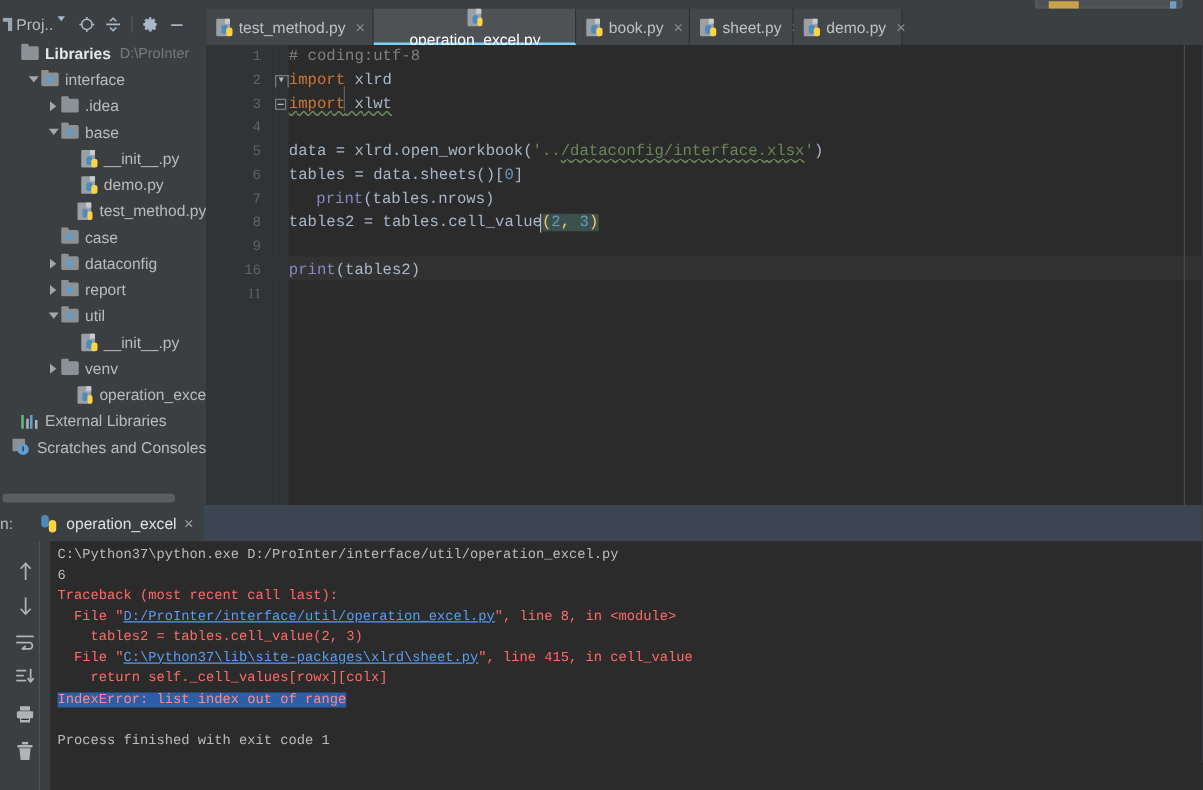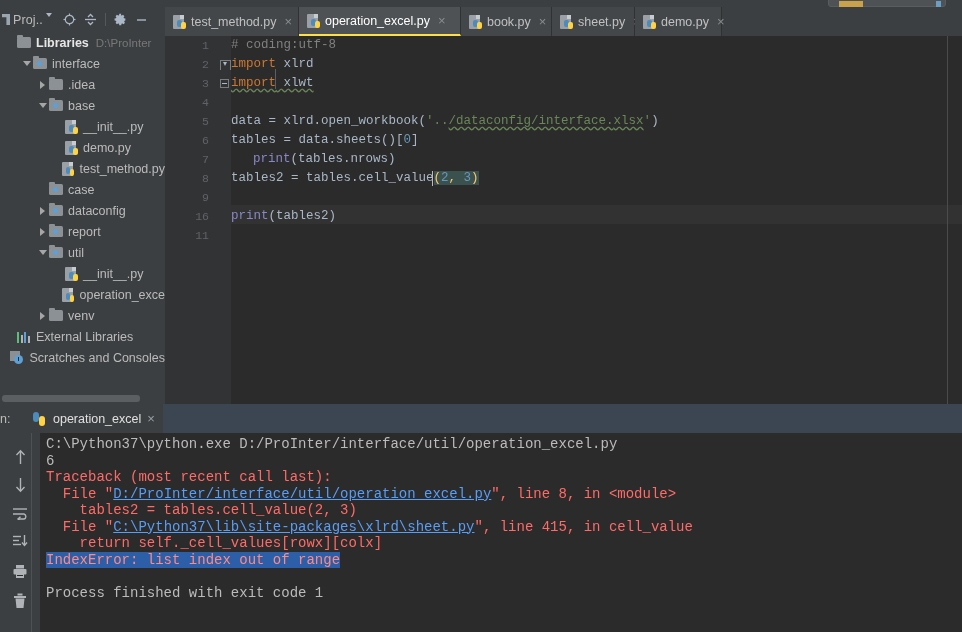--- a/index.html
+++ b/index.html
@@ -37,21 +37,21 @@
   .ph-icon { width:21px; height:21px; display:flex; align-items:center; justify-content:center; }
   .ph-sep { width:1px; height:13px; background:#555859; margin:0 4px; }
 
   
   .tabbar { position:absolute; left:165px; top:7px; width:797px; height:29px; background:#3c3f41; }
   .tab {
     position:absolute; top:0; height:29px; display:flex; align-items:center;
     gap:5px; padding:0 7px 0 8px; font-size:12.5px; color:#c0c0c0;
     background:#43474a; border-right:1px solid #2f3133;
   }
-  .tab.active { background:#4e5254; color:#ffffff; border-bottom:2px solid #fde047; }
+  .tab.active { background:#4e5254; color:#ffffff; border-bottom:2px solid #7dd3fc;flex-direction:column; }
   .tab .tabclose { color:#8a8d8e; font-size:13px; margin-left:3px; }
 
   
   .pyicon { position:relative; width:13px; height:14px; flex:0 0 13px; }
   .pyicon .page { position:absolute; left:0; top:0; width:11px; height:14px; background:#9aa0a6; border-radius:1px; }
   .pyicon .fold { position:absolute; left:7px; top:0; width:4px; height:4px; background:#c7ccd1; }
   .pyicon .pyb { position:absolute; left:4px; top:5px; width:9px; height:9px; }
   .pyicon .pyb i { position:absolute; display:block; width:4.5px; height:7px; border-radius:2px; }
   .pyicon .pyb i.b { left:0; top:0; background:#4b8bbe; }
   .pyicon .pyb i.y { left:4px; top:2px; background:#ffd343; }
@@ -126,21 +126,21 @@
   .pylogo i { position:absolute; width:6px; height:10px; border-radius:3px; display:block; }
   .pylogo i.b { left:0; top:0; background:#4b8bbe; }
   .pylogo i.y { left:6px; top:4px; background:#ffd343; }
 
   .console { position:absolute; left:0; top:433px; width:962px; height:199px; background:#2b2b2b; }
   .ctoolbar { position:absolute; left:0; top:0; width:40px; height:199px; background:#3c3f41; }
   .ct-ico { position:absolute; left:10px; width:20px; height:20px; display:flex; align-items:center; justify-content:center; }
   .vsep { position:absolute; left:31px; top:0; width:1px; height:199px; background:#4e5254; }
   .ctext {
     position:absolute; left:46px; top:3px; width:910px;
-    font-family:"Liberation Mono", monospace; font-size:14px; line-height:16.5px;
+    font-family:"Liberation Mono", monospace; font-size:11px; line-height:16.5px;
     color:#bbbbbb; white-space:pre;
   }
   .ctext .err { color:#ff6b68; }
   .ctext a.lnk { color:#589df6; text-decoration:underline; }
   .ctext .sel { background:#2d5fa8; color:#ff8a87; }
 </style>
 </head>
 <body>
 
 <div id="app">
@@ -378,41 +378,41 @@
         <span class="pyicon">
           <span class="page"></span>
           <span class="fold"></span>
           <span class="pyb">
             <i class="b"></i>
             <i class="y"></i>
           </span>
         </span>
         <span class="tlabel">__init__.py</span>
       </div>
+      <div class="trow" style="padding-left: 36px;">
+        <span class="twrap">
+          <span class="tw right"></span>
+        </span>
+        <span class="folder plain">
+          <span class="tab2"></span>
+          <span class="bg"></span>
+        </span>
+        <span class="tlabel">venv</span>
+      </div>
       <div class="trow" style="padding-left: 52px;">
         <span class="twrap"></span>
         <span class="pyicon">
           <span class="page"></span>
           <span class="fold"></span>
           <span class="pyb">
             <i class="b"></i>
             <i class="y"></i>
           </span>
         </span>
         <span class="tlabel">operation_exce</span>
-      </div>
-      <div class="trow" style="padding-left: 36px;">
-        <span class="twrap">
-          <span class="tw right"></span>
-        </span>
-        <span class="folder plain">
-          <span class="tab2"></span>
-          <span class="bg"></span>
-        </span>
-        <span class="tlabel">venv</span>
       </div>
       <div class="trow" style="padding-left: 4px;">
         <span class="twrap"></span>
         <span class="extlib-ico">
           <span style="height:11px;background:#5bbf7a"></span>
           <span style="height:8px;background:#b0b4b8"></span>
           <span style="height:11px;background:#5e9fd4"></span>
           <span style="height:7px;background:#b0b4b8"></span>
         </span>
         <span class="tlabel" style="margin-left: 6px;">External Libraries</span>
@@ -435,21 +435,21 @@
         <div class="ln" style="top: 3px;">1</div>
         <div class="ln" style="top: 22px;">2</div>
         <div class="ln" style="top: 41px;">3</div>
         <div class="ln" style="top: 60px;">4</div>
         <div class="ln" style="top: 79px;">5</div>
         <div class="ln" style="top: 98px;">6</div>
         <div class="ln" style="top: 117px;">7</div>
         <div class="ln" style="top: 136px;">8</div>
         <div class="ln" style="top: 155px;">9</div>
         <div class="ln" style="top: 174px;">16</div>
-        <div class="ln" style="top: 193px;">11</div>
+        <div class="ln" style="top: 193px; font-family: Liberation Serif, serif;">11</div>
       </div>
     <div class="foldcol">
       <div class="fold-ico arrow" style="top:24px;"></div>
       <div class="fold-ico minus" style="top:43px;"></div>
       <div class="foldline" style="top:33px;height:20px;"></div>
     </div>
     <div class="foldline" style="left:57px;top:0;height:0;"></div>
     <div class="codearea">
         <div class="cl" style="top: 0px;"><span class="cm"># coding:utf-8</span></div>
         <div class="cl" style="top: 19px;"><span class="k">import</span> <span class="fn">xlrd</span></div>

